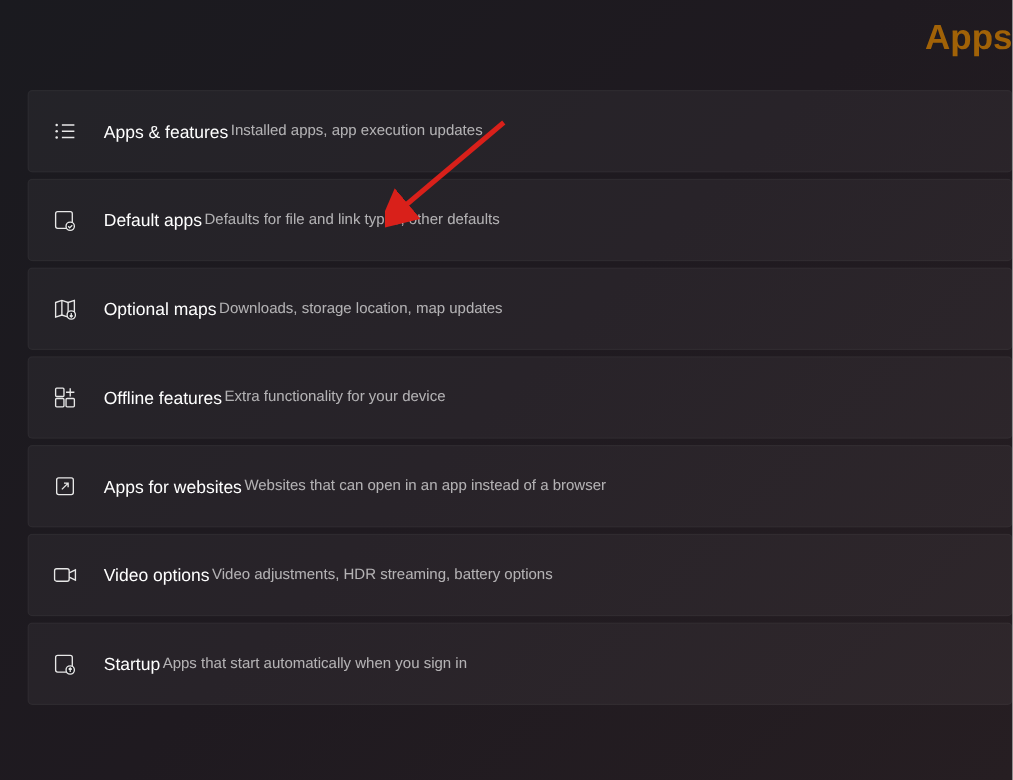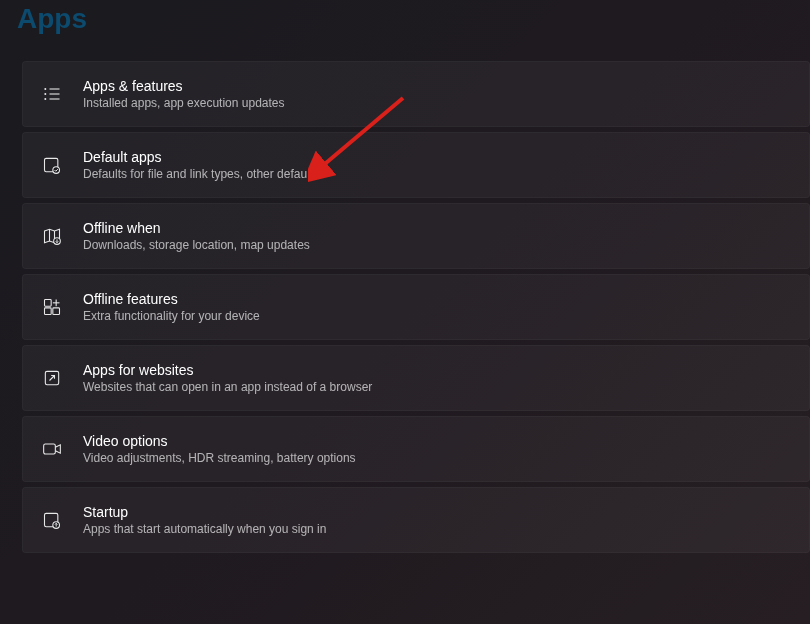--- a/index.html
+++ b/index.html
@@ -12,22 +12,23 @@
       height: 624px;
       background: linear-gradient(135deg, #1a1a1f 0%, #1f1a20 50%, #261e22 100%);
       font-family: "Segoe UI", -apple-system, sans-serif;
       color: #ffffff;
       overflow: hidden;
       position: relative;
     }
     .page-title {
       font-size: 28px;
       font-weight: 600;
-      padding: 3px 0 0 17px;
-      color: #0c4a6e;
+      padding: 14px 0 0 17px;
+      color: #a16207;
+      text-align: right;
     }
     .list {
       padding: 26px 0 0 22px;
     }
     .item {
       display: flex;
       align-items: center;
       background: rgba(255,255,255,0.045);
       border: 1px solid rgba(255,255,255,0.03);
       border-radius: 4px;
@@ -45,21 +46,20 @@
       margin-right: 20px;
       flex-shrink: 0;
     }
     .icon-wrap svg {
       stroke: #e8e8e8;
       fill: none;
       stroke-width: 1.3;
     }
     .text-wrap {
       display: flex;
-      flex-direction: column;
       gap: 2px;
     }
     .item-title {
       font-size: 14px;
       font-weight: 400;
       color: #ffffff;
     }
     .item-desc {
       font-size: 12px;
       color: rgba(255,255,255,0.65);
@@ -113,21 +113,21 @@
     <span class="icon-wrap">
       <svg viewBox="0 0 24 24" width="20" height="20">
         <path d="M3 6 L9 4 L15 6 L21 4 V18 L15 20 L9 18 L3 20 Z"></path>
         <line x1="9" y1="4" x2="9" y2="18"></line>
         <line x1="15" y1="6" x2="15" y2="20"></line>
         <circle cx="18" cy="18" r="4" fill="#1a1a1f" stroke="#e8e8e8"></circle>
         <path d="M18 16 v4 M16.5 18.5 L18 20 L19.5 18.5" stroke-width="1.2"></path>
       </svg>
     </span>
     <div class="text-wrap">
-      <div class="item-title">Offline when</div>
+      <div class="item-title">Optional maps</div>
       <div class="item-desc">Downloads, storage location, map updates</div>
     </div>
   </div>
 
   <div class="item">
     <span class="icon-wrap">
       <svg viewBox="0 0 24 24" width="20" height="20">
         <rect x="3" y="3" width="8" height="8" rx="1"></rect>
         <rect x="3" y="13" width="8" height="8" rx="1"></rect>
         <rect x="13" y="13" width="8" height="8" rx="1"></rect>

